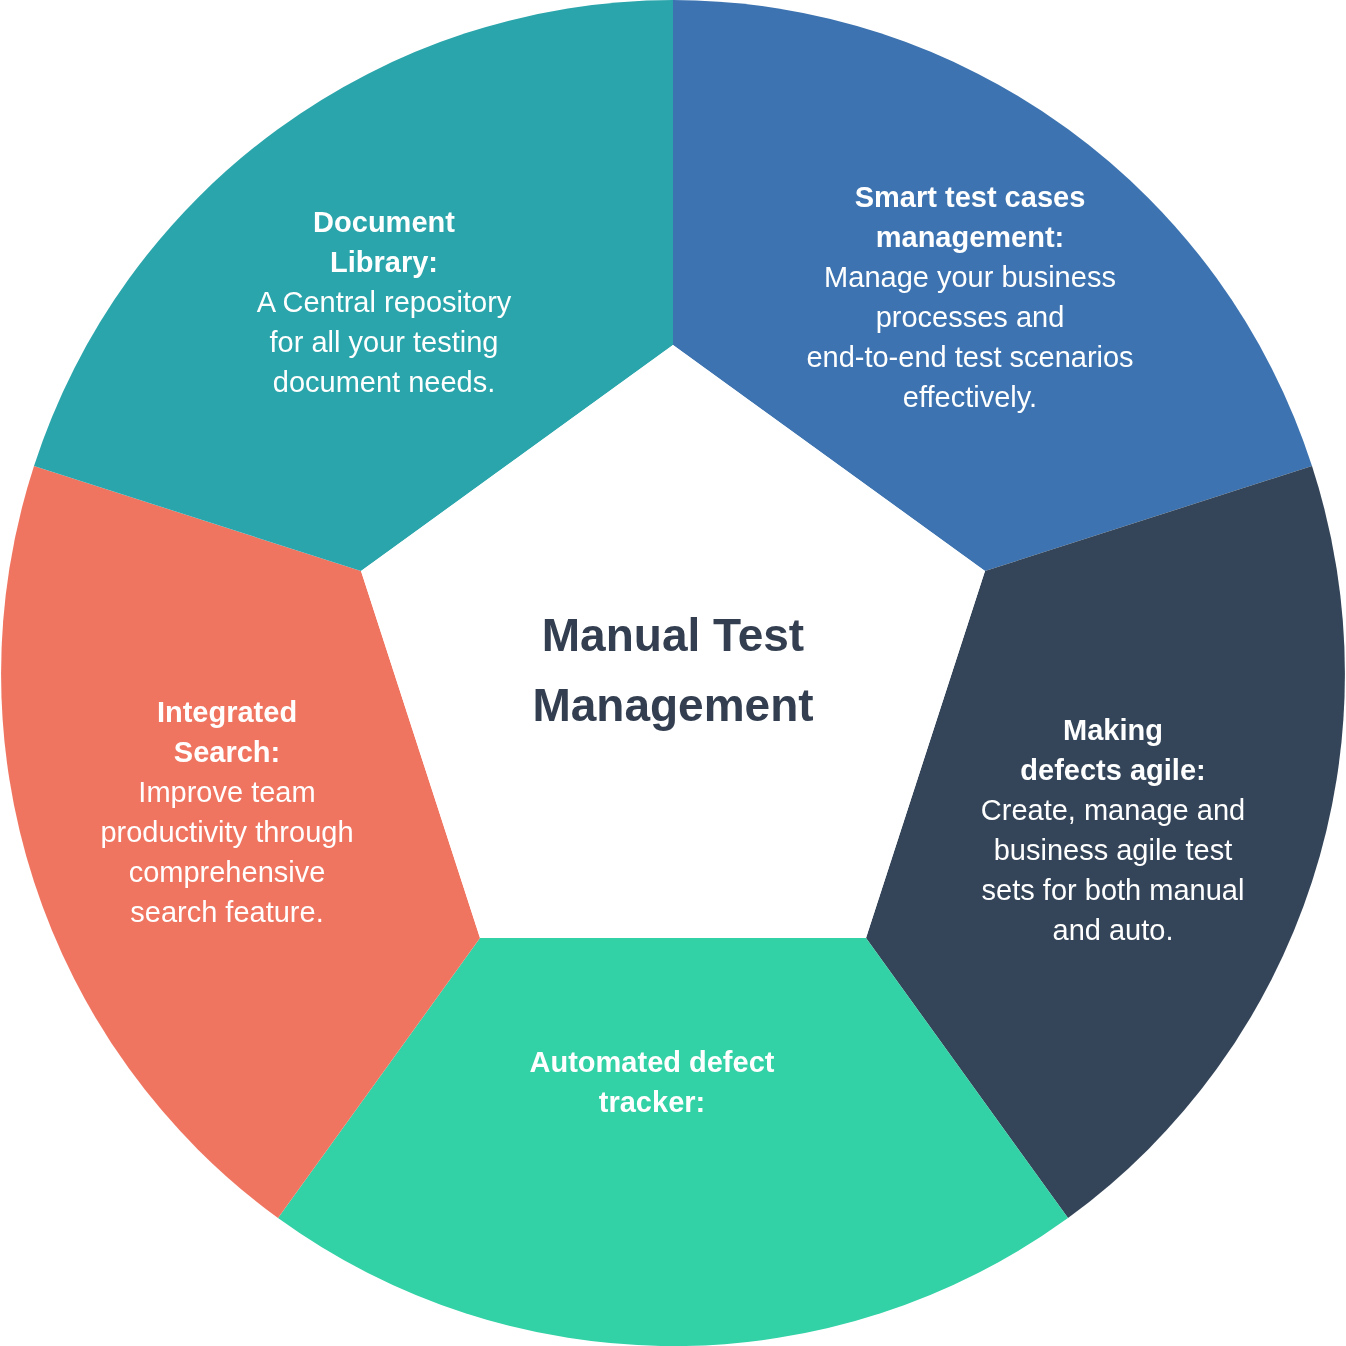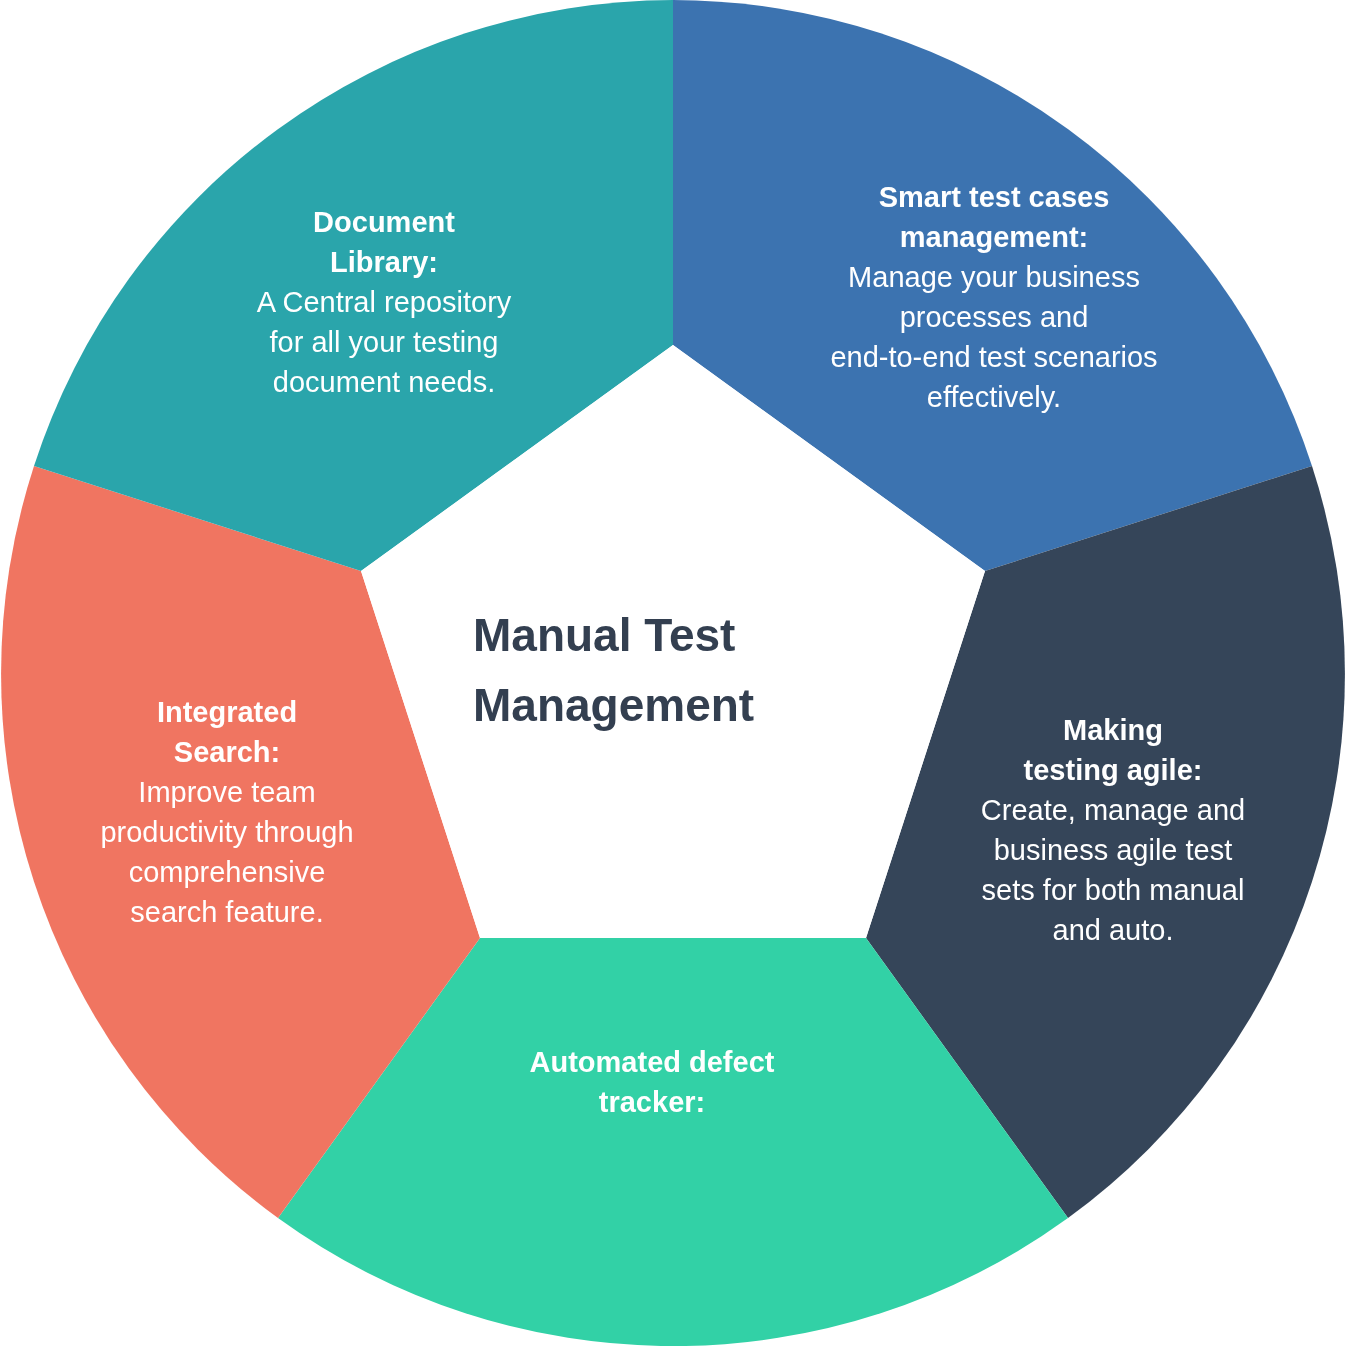--- a/index.html
+++ b/index.html
@@ -2,21 +2,21 @@
 <html><head>
 <meta charset="utf-8">
 <style>
   html, body { margin: 0; padding: 0; background: #ffffff; }
   body { width: 1346px; height: 1346px; position: relative; overflow: hidden;
          font-family: "Liberation Sans", "DejaVu Sans", sans-serif; }
   svg.wheel { position: absolute; left: 0; top: 0; }
   .label { position: absolute; color: #ffffff; text-align: center; }
   .label .title { font-weight: bold; font-size: 29px; line-height: 40px; display: block; white-space: pre-line; }
   .label .desc { font-size: 29px; line-height: 40px; display: block; white-space: pre-line; }
-  .center-title { position: absolute; left: 473px; top: 600px; width: 400px; text-align: left;
+  .center-title { position: absolute; left: 473px; top: 600px; width: 400px; text-align: center;
                   font-weight: bold; font-size: 46px; line-height: 70px; color: #333f50; white-space: pre-line; }
 </style>
 </head>
 <body>
 
 <svg class="wheel" width="1346" height="1346" viewBox="0 0 1346 1346">
 
   <path id="seg0" d="M673,345 L673,0 A673,673 0 0 1 1312,466 L985,571 Z" fill="#3c73b0"></path>
 
   <path id="seg1" d="M985,571 L1312,466 A673,673 0 0 1 1068,1218 L866,938 Z" fill="#354559"></path>
@@ -26,32 +26,32 @@
   <path id="seg3" d="M480,938 L278,1218 A673,673 0 0 1 34,466 L361,571 Z" fill="#f07561"></path>
 
   <path id="seg4" d="M361,571 L34,466 A673,673 0 0 1 673,0 L673,345 Z" fill="#2aa5ab"></path>
 
   <polygon points="673,345 985,571 866,938 480,938 361,571" fill="#ffffff"></polygon>
 </svg>
 
 <div class="center-title" style="color: rgb(51, 63, 80);">Manual Test
 Management</div>
 
-<div class="label" style="left:784px; top:177px; width:420px;">
+<div class="label" style="left:760px; top:177px; width:420px;">
   <span class="title">Smart test cases
 management:</span>
   <span class="desc">Manage your business
 processes and
 end-to-end test scenarios
 effectively.</span>
 </div>
 
 <div class="label" style="left:938px; top:710px; width:350px;">
   <span class="title">Making
-testing agile:</span>
+defects agile:</span>
   <span class="desc">Create, manage and
 business agile test
 sets for both manual
 and auto.</span>
 </div>
 
 <div class="label" style="left:452px; top:1042px; width:400px;">
   <span class="title">Automated defect
 tracker:</span>
 </div>

